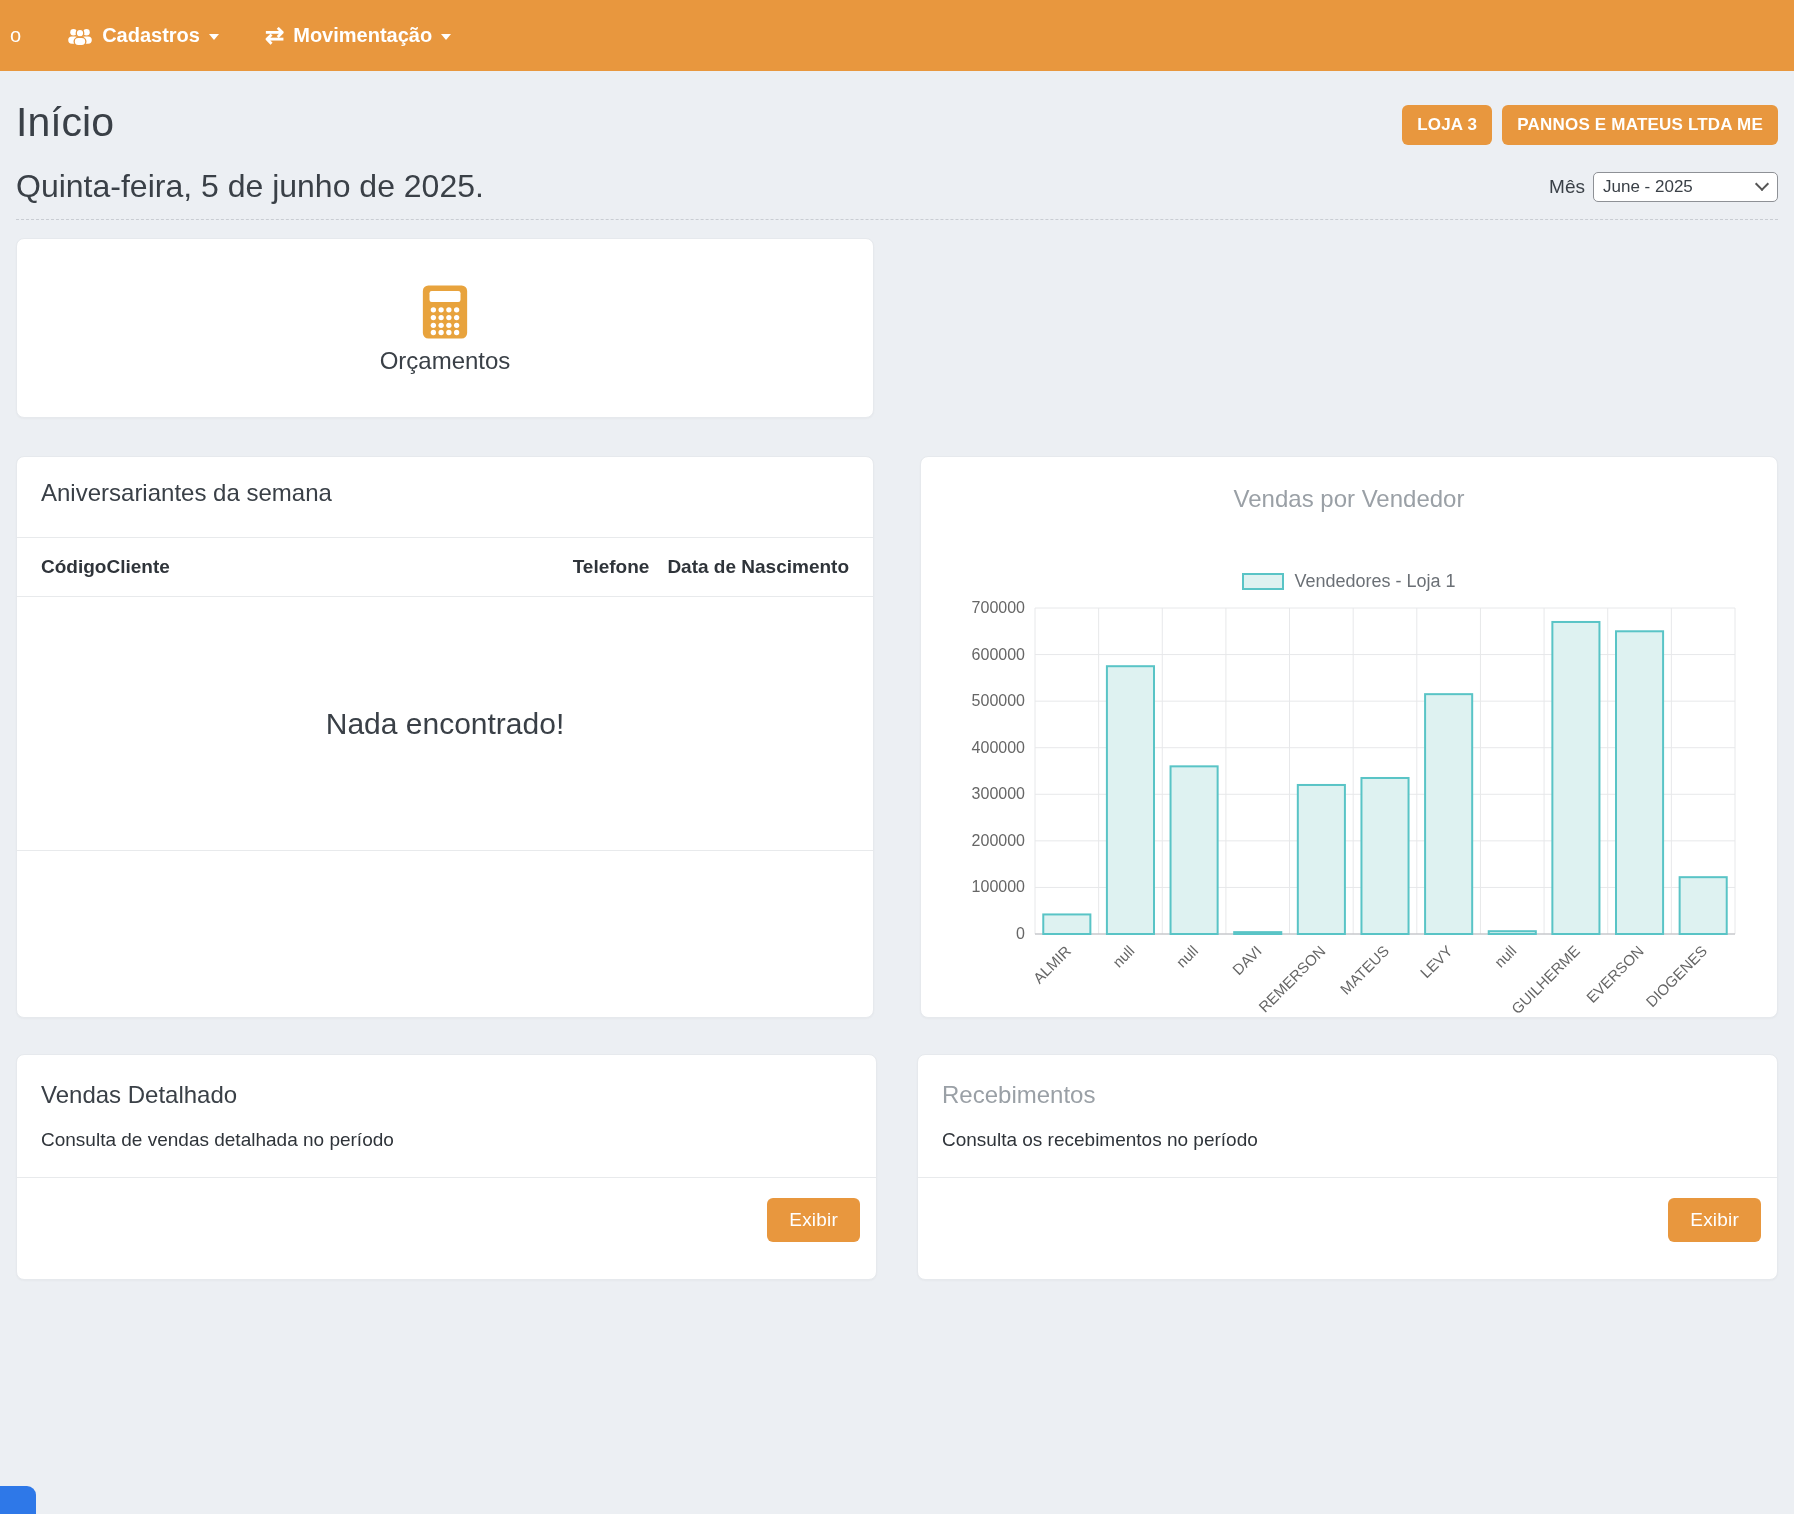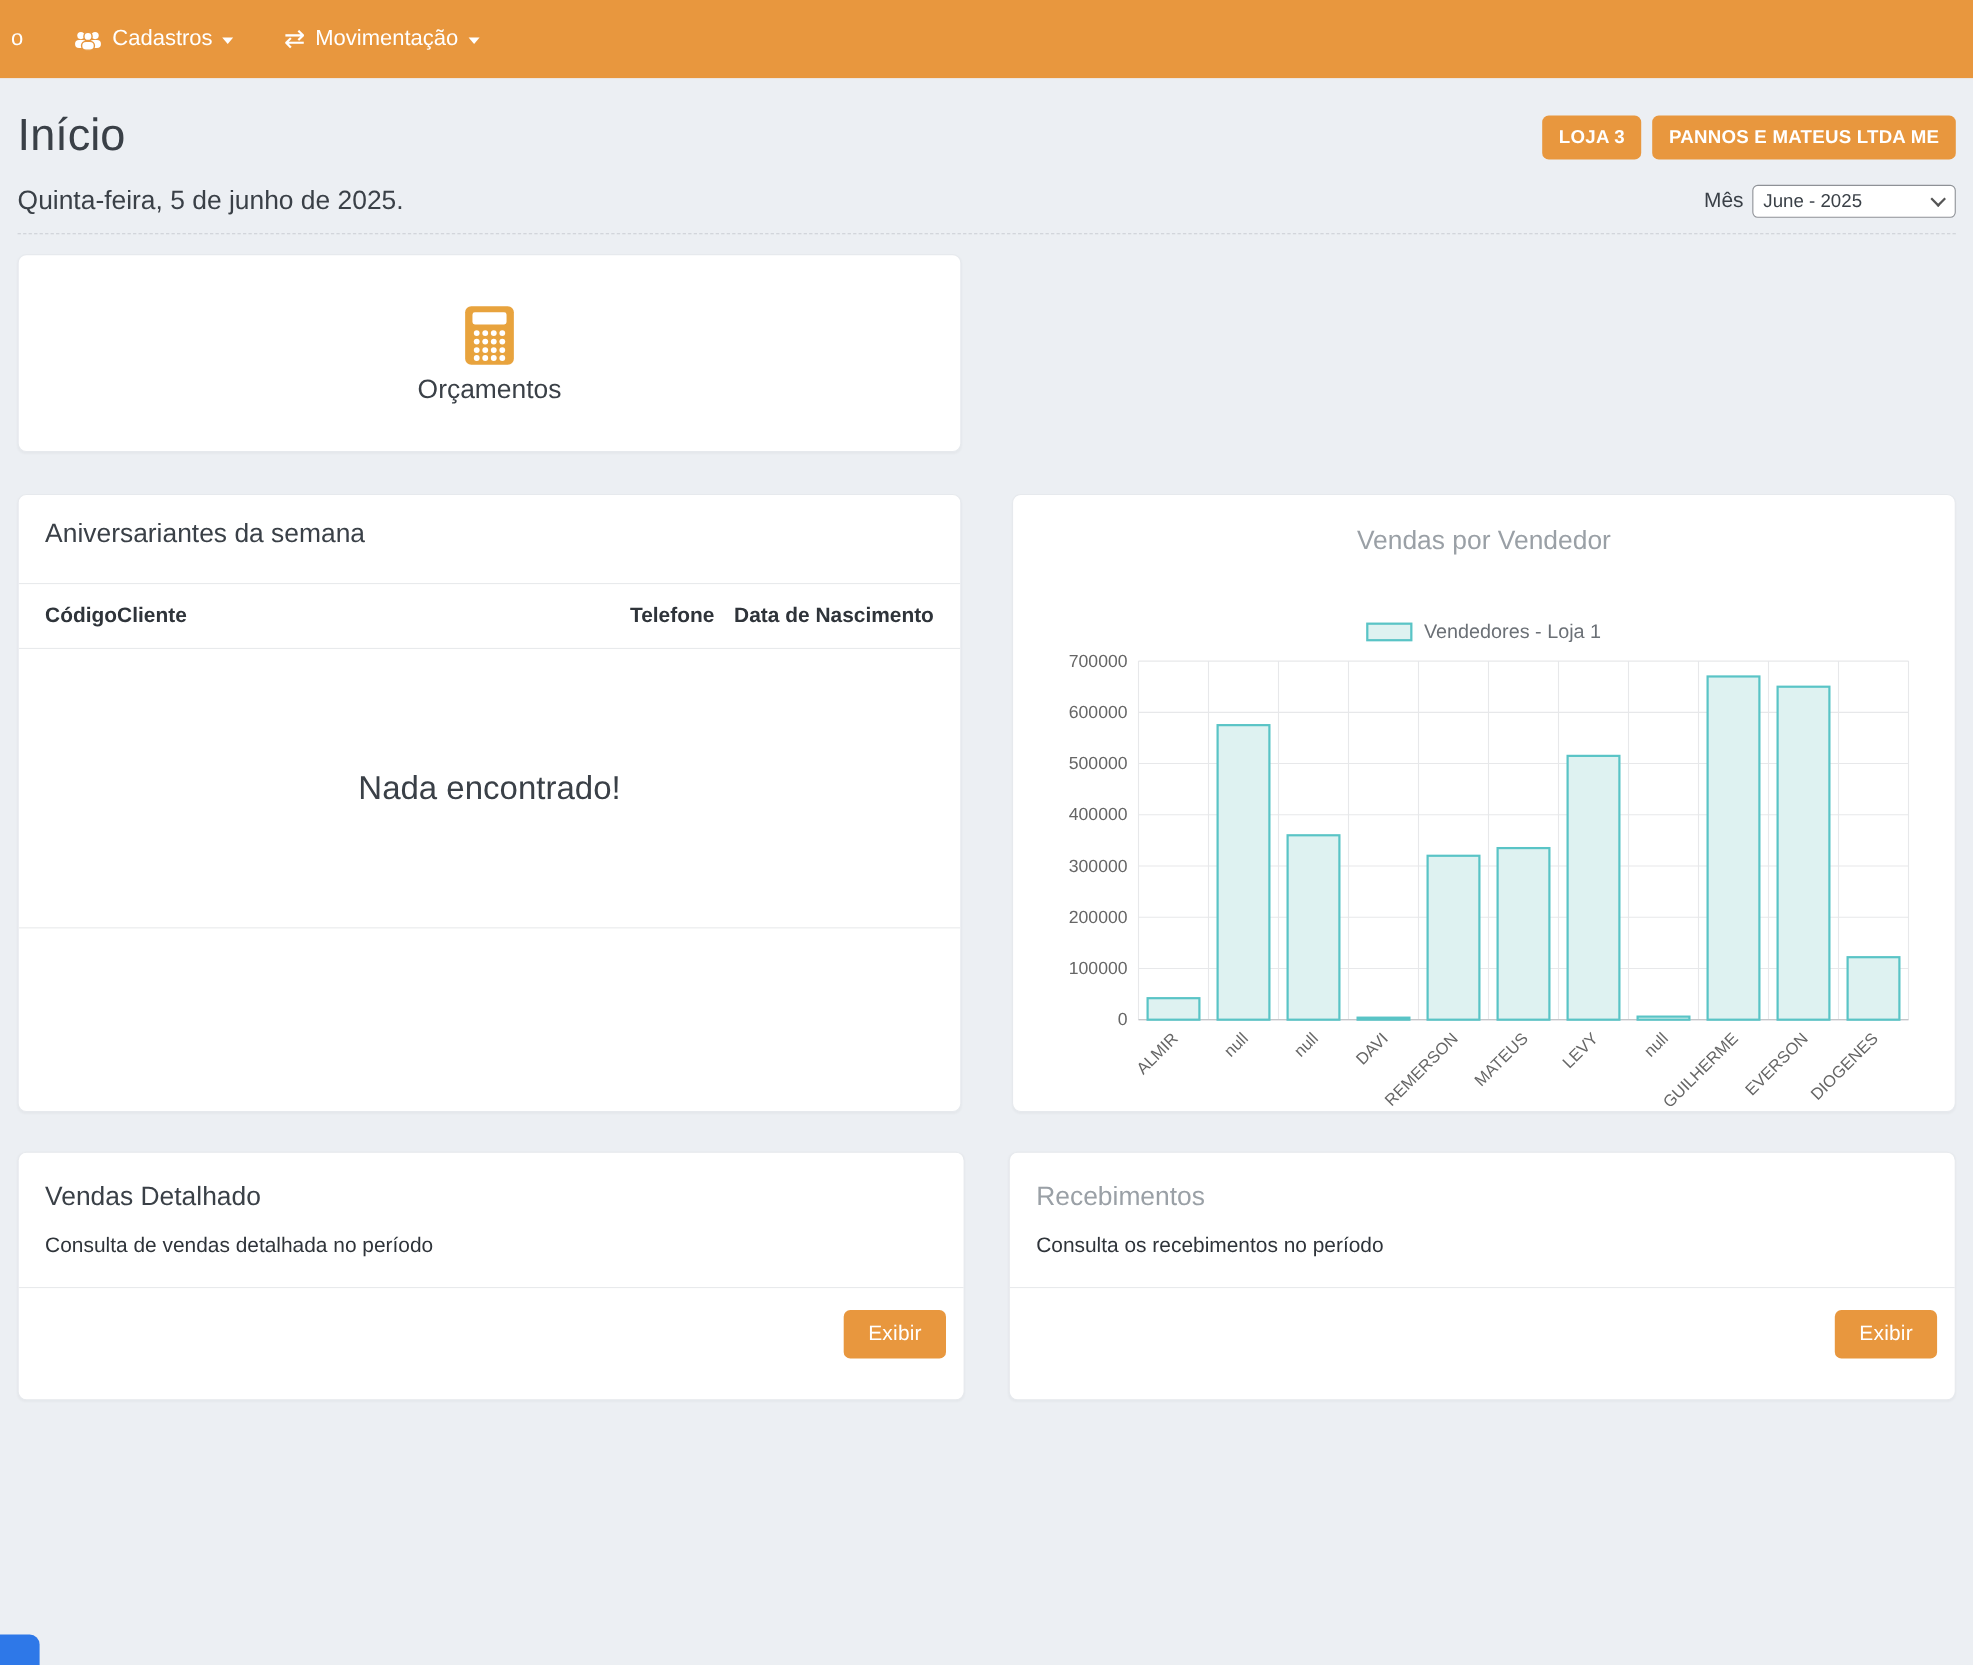--- a/index.html
+++ b/index.html
@@ -8,38 +8,38 @@
     width:1794px; height:1514px; position:relative; overflow:hidden;
     background:#ECEFF3; color:#3a4047;
     font-family:"Liberation Sans", sans-serif;
   }
 
   
   .navbar {
     height:71px; background:#E8973E; display:flex; align-items:center;
     gap:46px; padding:0 26px; color:#fff;
   }
-  .nav-item { display:flex; align-items:center; gap:9px; font-size:20px; font-weight:400; cursor:pointer; }
+  .nav-item { display:flex; align-items:center; gap:9px; font-size:20px; font-weight:700; cursor:pointer; }
   .nav-partial { margin-left:-16px; font-size:20px; font-weight:500; }
   .nav-icon { display:flex; align-items:center; }
   .transfer-glyph { font-size:23px; line-height:1; }
   .caret { width:0; height:0; border-left:5px solid transparent; border-right:5px solid transparent; border-top:6px solid #fff; margin-top:3px; }
 
   
   .container { padding:0 16px; }
   .page-header { display:flex; justify-content:space-between; align-items:flex-start; padding-top:18px; }
   .page-title { font-size:41px; font-weight:400; color:#3a4047; margin:10px 0 6px; }
   .header-buttons { display:flex; gap:10px; margin-top:16px; }
   .btn-orange {
     background:#E8973E; color:#fff; border:none; border-radius:6px;
     font-family:"Liberation Sans", sans-serif;
     font-weight:700; font-size:17px; padding:10px 15px; letter-spacing:.2px; cursor:pointer;
   }
   .date-row { display:flex; justify-content:space-between; align-items:center; margin-top:16px; }
-  .date-text { font-size:24px; }
+  .date-text { font-size:32px; }
   .month-wrap { display:flex; align-items:center; gap:8px; font-size:19px; }
   .select-box {
     display:flex; align-items:center; justify-content:space-between; gap:10px;
     background:#fff; border:1.5px solid #8e9196; border-radius:5px;
     padding:4px 10px 4px 9px; font-size:17px; min-width:185px; cursor:pointer;
   }
   .chev { width:10px; height:10px; border-right:2px solid #555; border-bottom:2px solid #555; transform:rotate(45deg); margin-top:-5px; }
   .dashed-sep { border:none; border-top:1px dashed #c9cdd3; margin:14px 0 0; }
 
   .grid2 { display:grid; grid-template-columns:1fr 1fr; gap:46px; }

